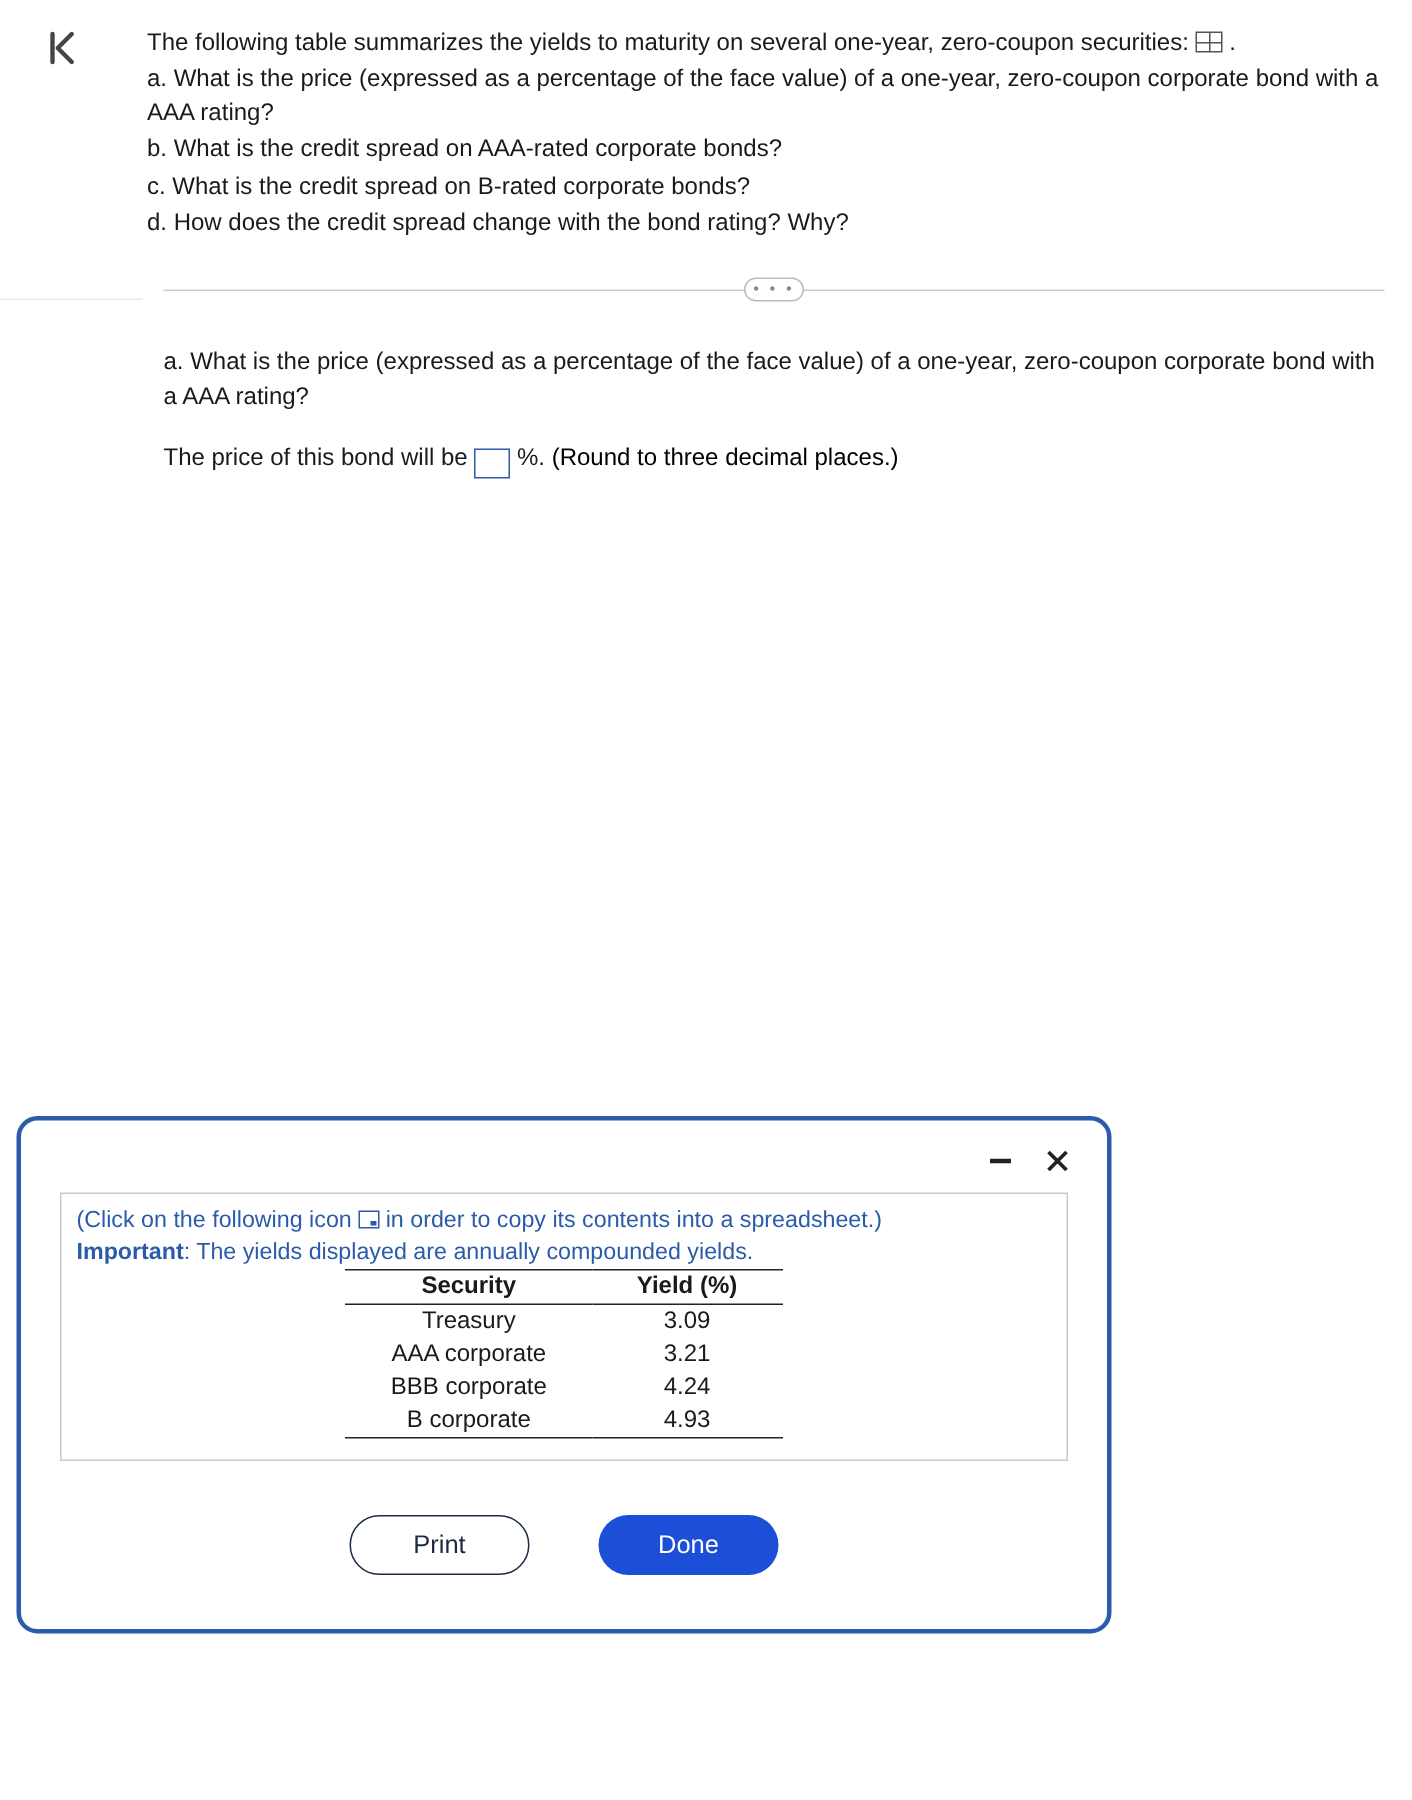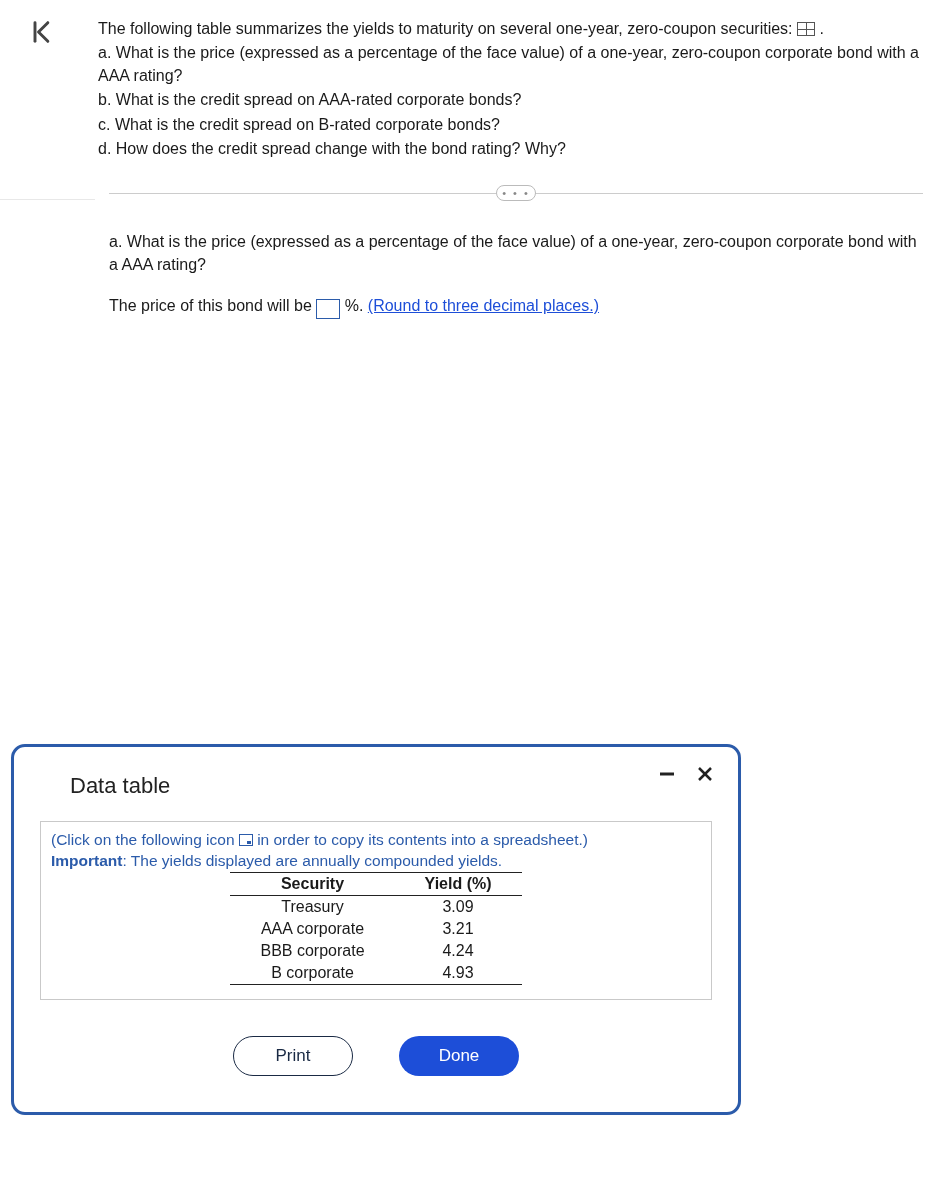--- a/index.html
+++ b/index.html
@@ -98,21 +98,21 @@
     .answer-input {
       display: inline-block;
       width: 24px;
       height: 20px;
       border: 1.5px solid #2b5baa;
       vertical-align: -3px;
       background: #fff;
       font-size: 15px;
       text-align: center;
     }
-    .round-hint { color: #1d4ed8; text-decoration: underline; }
+    .round-hint { color: #000000; }
     .modal {
       position: absolute;
       left: 11px;
       top: 744px;
       width: 730px;
       background: #fff;
       border: 3px solid #2b5baa;
       border-radius: 14px;
       padding: 0;
       box-shadow: 0 0 0 1px #fdfdfd;
@@ -245,21 +245,20 @@
   <p>
     <span>The price of this bond will be </span>
     <input class="answer-input" type="text" value="" style="">
     <span>%. </span>
     <span class="round-hint">(Round to three decimal places.)</span>
   </p>
 </div>
 
 <div class="modal">
   <div class="modal-header">
-    <div class="modal-title">Data table</div>
     <div class="modal-controls">
       <div class="min-btn">
         <svg width="18" height="18" viewBox="0 0 18 18">
           <line x1="2" y1="9" x2="16" y2="9" stroke="#222" stroke-width="3"></line>
         </svg>
       </div>
       <div class="close-btn">
         <svg width="18" height="18" viewBox="0 0 18 18">
           <line x1="3" y1="3" x2="15" y2="15" stroke="#222" stroke-width="2.5"></line>
           <line x1="15" y1="3" x2="3" y2="15" stroke="#222" stroke-width="2.5"></line>

